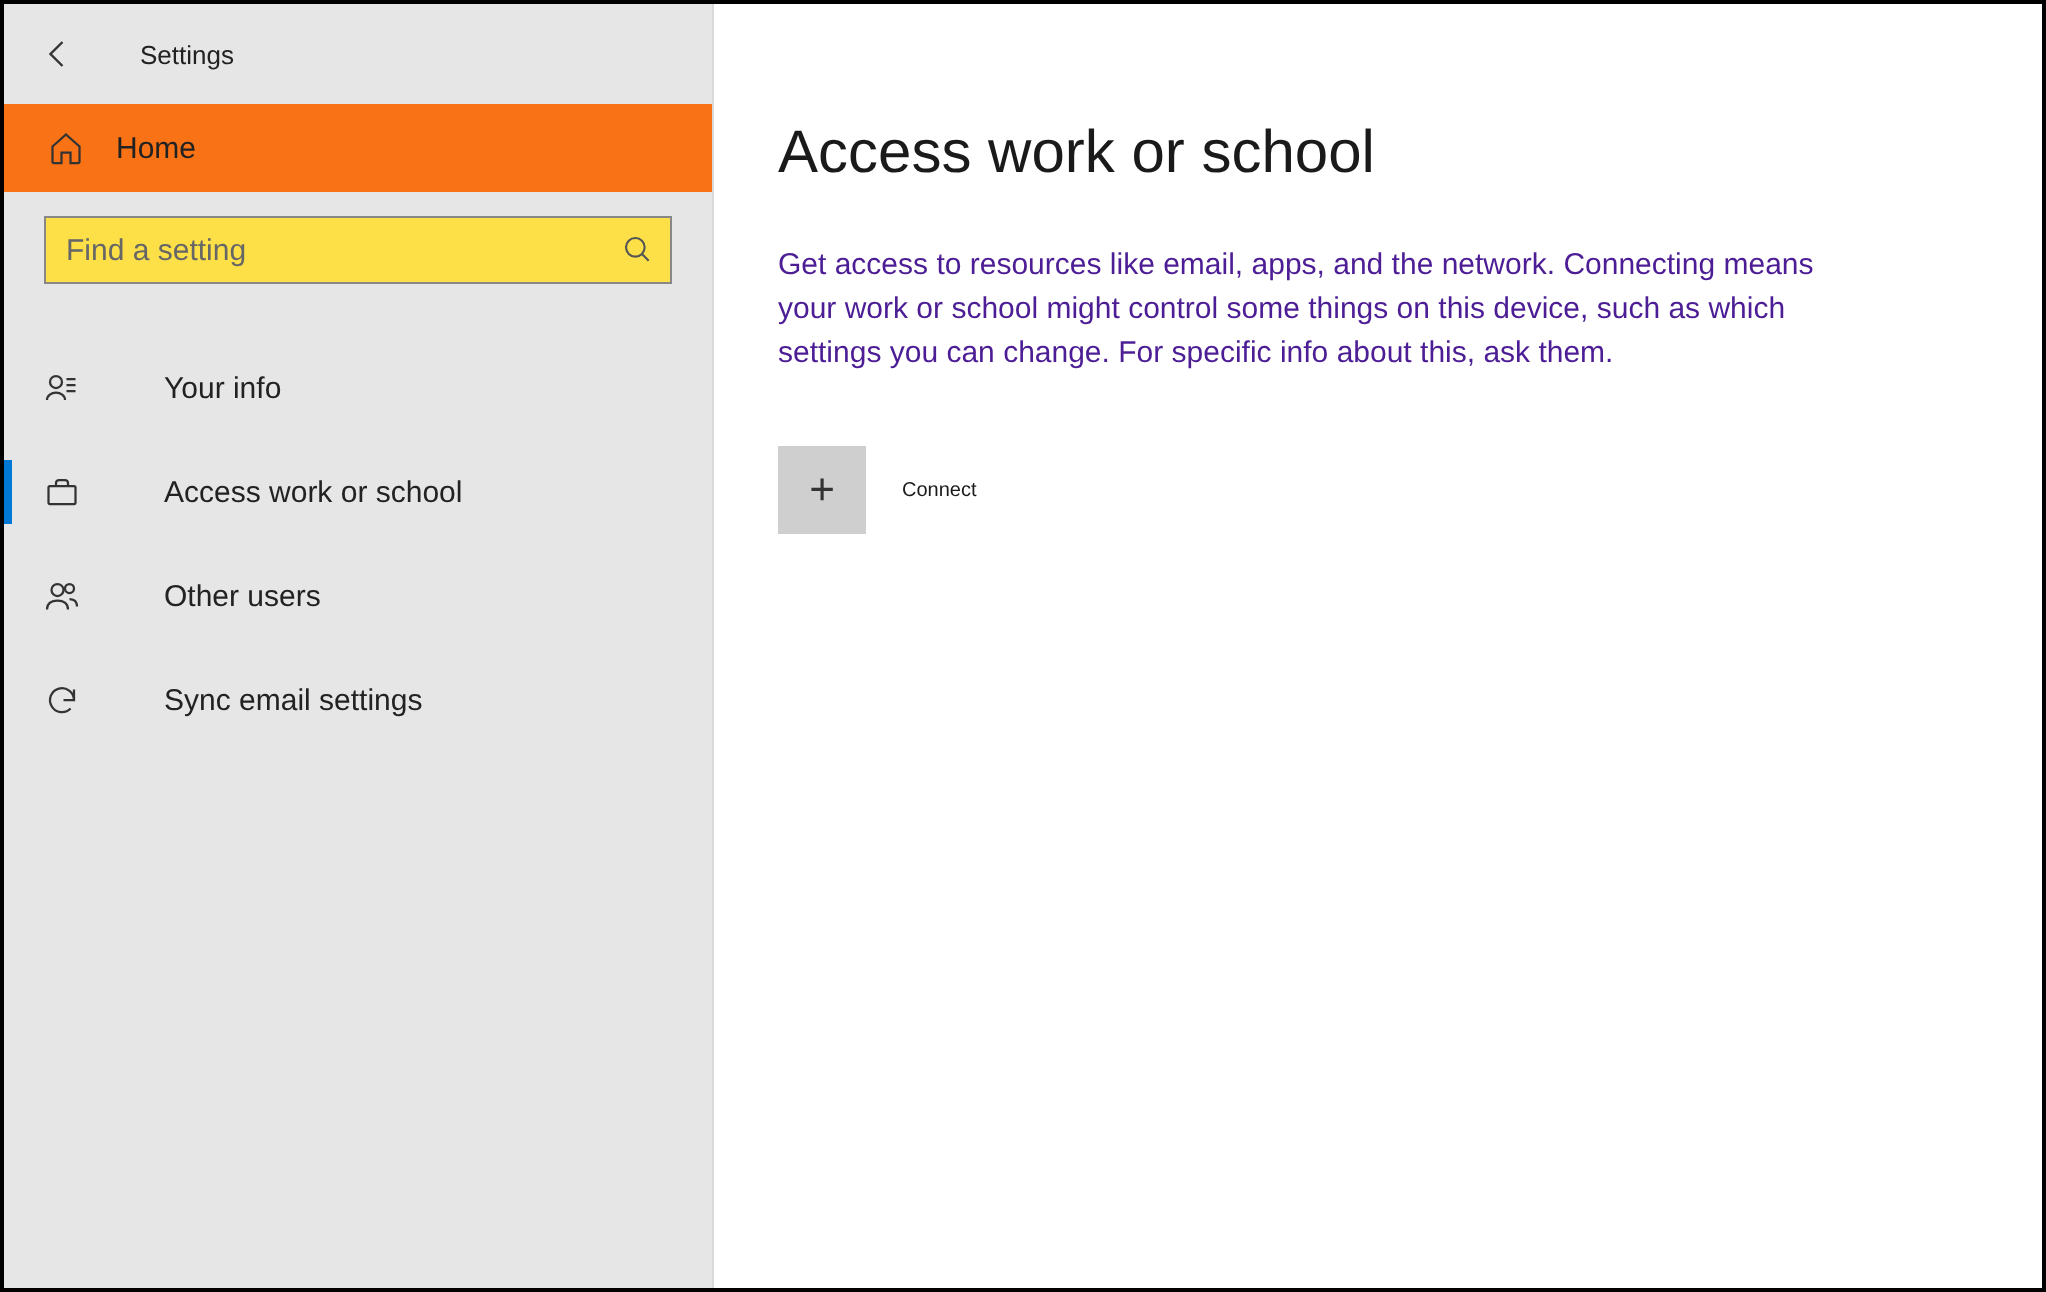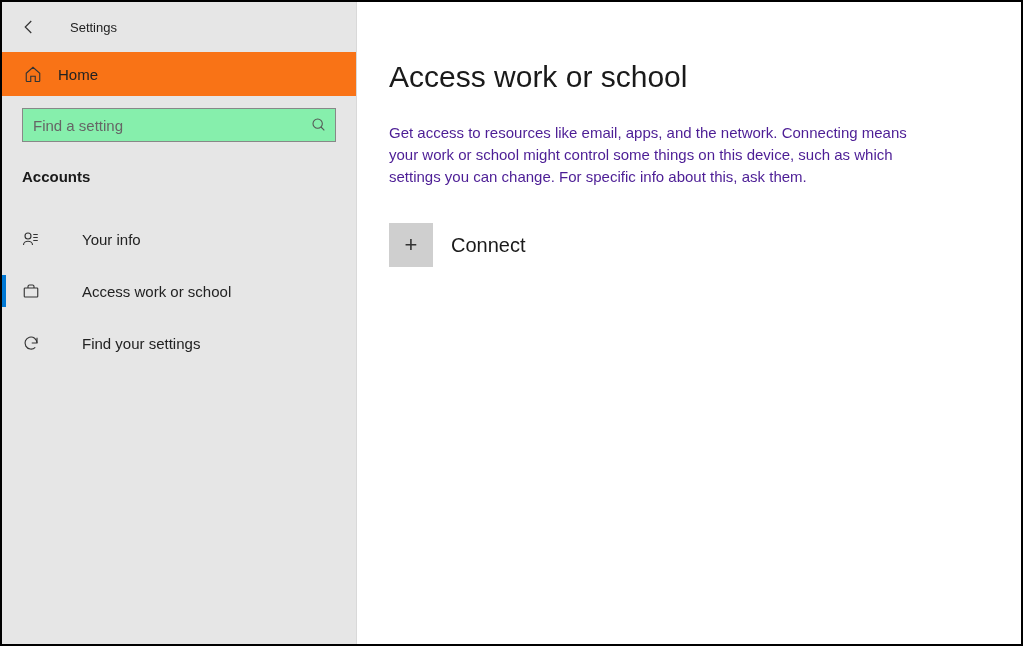--- a/index.html
+++ b/index.html
@@ -49,21 +49,21 @@
   }
   .home-row .icon { width: 34px; color: #333; display:flex; align-items:center;}
   .home-row .label { font-size: 15px; color: #222; }
   .search-wrap {
     padding: 12px 20px 8px 20px;
   }
   .search-box {
     display: flex;
     align-items: center;
     border: 1px solid #888;
-    background: #86efac;
+    background: #fde047;
     height: 34px;
     padding: 0 8px 0 10px;
   }
   .search-box input {
     border: none;
     outline: none;
     flex: 1;
     font-size: 15px;
     background: transparent;
     color: #555;
@@ -127,21 +127,21 @@
   .plus-box {
     width: 44px;
     height: 44px;
     background: #cfcfcf;
     display: flex;
     align-items: center;
     justify-content: center;
     font-size: 22px;
     color: #333;
   }
-  .connect-label { font-size: 20px; }
+  .connect-label { font-size: 10px; }
   .account-row {
     display: flex;
     align-items: center;
     gap: 18px;
     cursor: pointer;
   }
   .ms-logo {
     width: 44px;
     height: 44px;
     display: grid;
@@ -184,21 +184,20 @@
       <input type="text" placeholder="Find a setting" style="">
       <span class="search-icon">
         <svg width="16" height="16" viewBox="0 0 24 24" fill="none" stroke="#555" stroke-width="1.6">
             <circle cx="10" cy="10" r="7"></circle>
             <path d="M20 20l-5-5"></path>
           </svg>
       </span>
     </div>
   </div>
 
-  <div class="category-label">Accounts</div>
 
   <div class="nav">
     <div class="nav-item">
       <span class="icon">
         <svg width="18" height="18" viewBox="0 0 24 24" fill="none" stroke="#333" stroke-width="1.5">
             <circle cx="8" cy="8" r="4"></circle>
             <path d="M2 20c0-3 3-5 6-5s6 2 6 5"></path>
             <path d="M15 6h6M15 10h6M15 14h6"></path>
           </svg>
       </span>
@@ -209,25 +208,36 @@
         <svg width="18" height="18" viewBox="0 0 24 24" fill="none" stroke="#333" stroke-width="1.5">
             <rect x="3" y="8" width="18" height="12" rx="1"></rect>
             <path d="M8 8V6a2 2 0 0 1 2-2h4a2 2 0 0 1 2 2v2"></path>
           </svg>
       </span>
       <span class="label">Access work or school</span>
     </div>
     <div class="nav-item">
       <span class="icon">
         <svg width="18" height="18" viewBox="0 0 24 24" fill="none" stroke="#333" stroke-width="1.5">
+            <circle cx="9" cy="8" r="4"></circle>
+            <path d="M2 21c0-4 3-6 7-6s7 2 7 6"></path>
+            <path d="M17 14c2 0 5 1 5 5"></path>
+            <circle cx="17" cy="7" r="3"></circle>
+          </svg>
+      </span>
+      <span class="label">Other users</span>
+    </div>
+    <div class="nav-item">
+      <span class="icon">
+        <svg width="18" height="18" viewBox="0 0 24 24" fill="none" stroke="#333" stroke-width="1.5">
             <path d="M20 12a8 8 0 1 0-2.3 5.7"></path>
             <path d="M20 5v7h-7"></path>
           </svg>
       </span>
-      <span class="label">Find your settings</span>
+      <span class="label">Sync email settings</span>
     </div>
   </div>
 </div>
 
 <div class="main">
   <h1 class="page-title">Access work or school</h1>
   <p class="page-desc">Get access to resources like email, apps, and the network. Connecting means your work or school might control some things on this device, such as which settings you can change. For specific info about this, ask them.</p>
 
   <div class="connect-row">
     <div class="plus-box">+</div>

